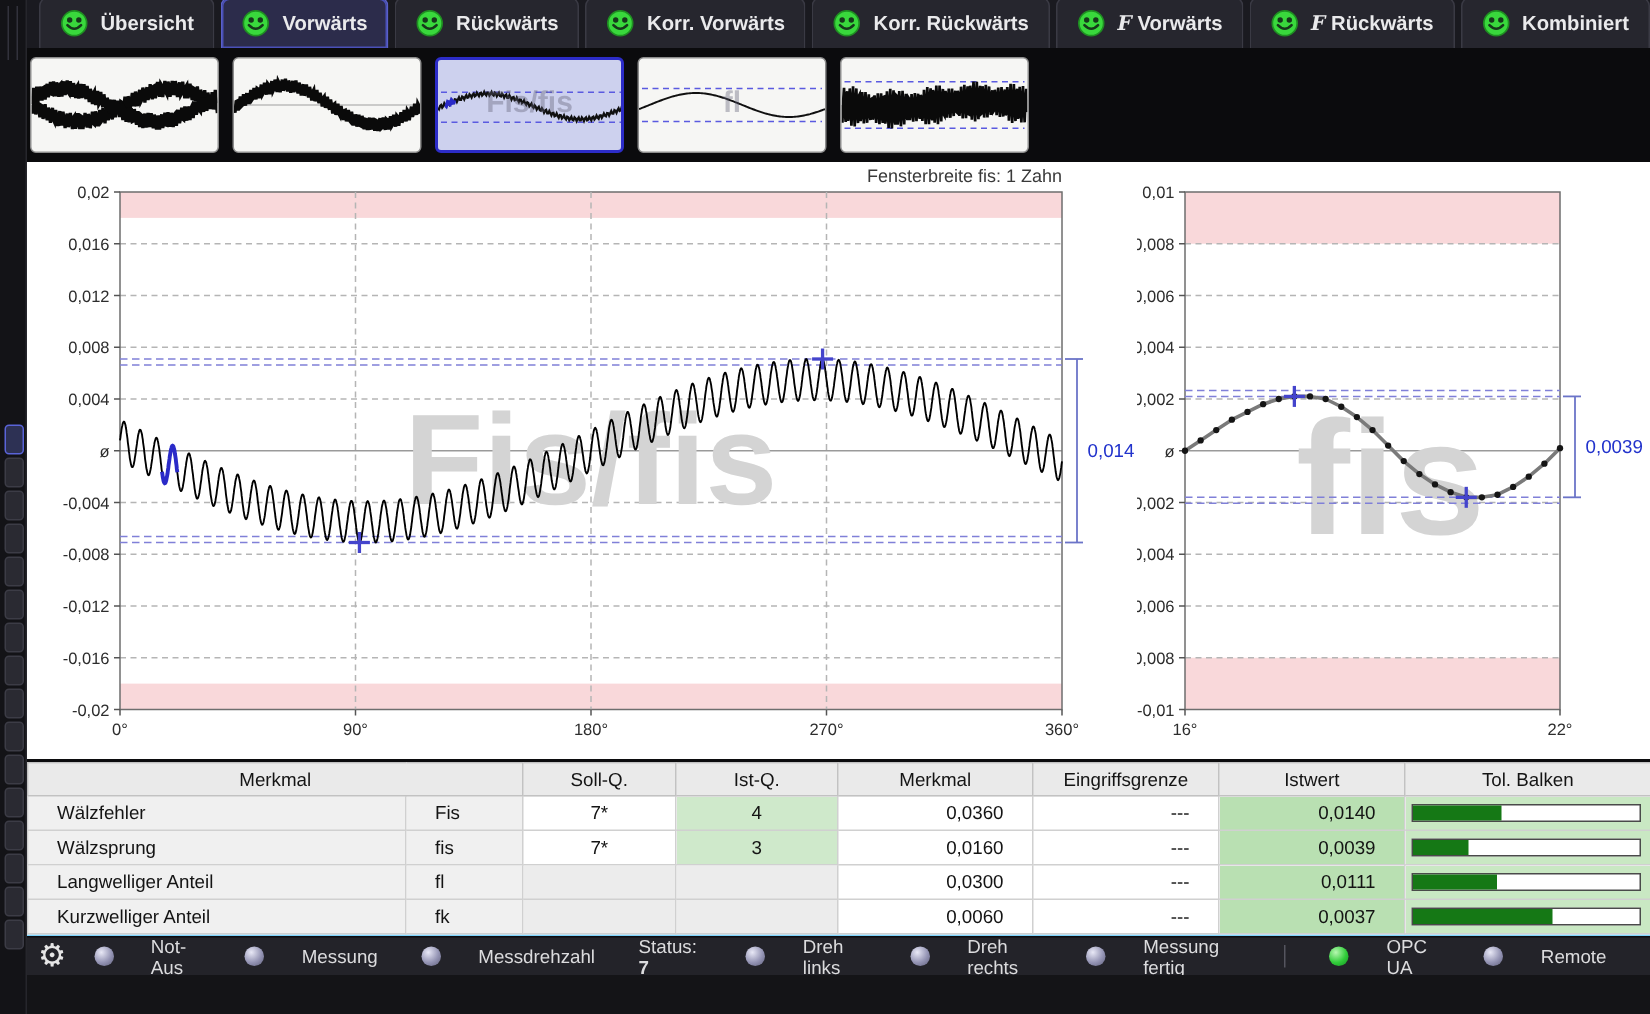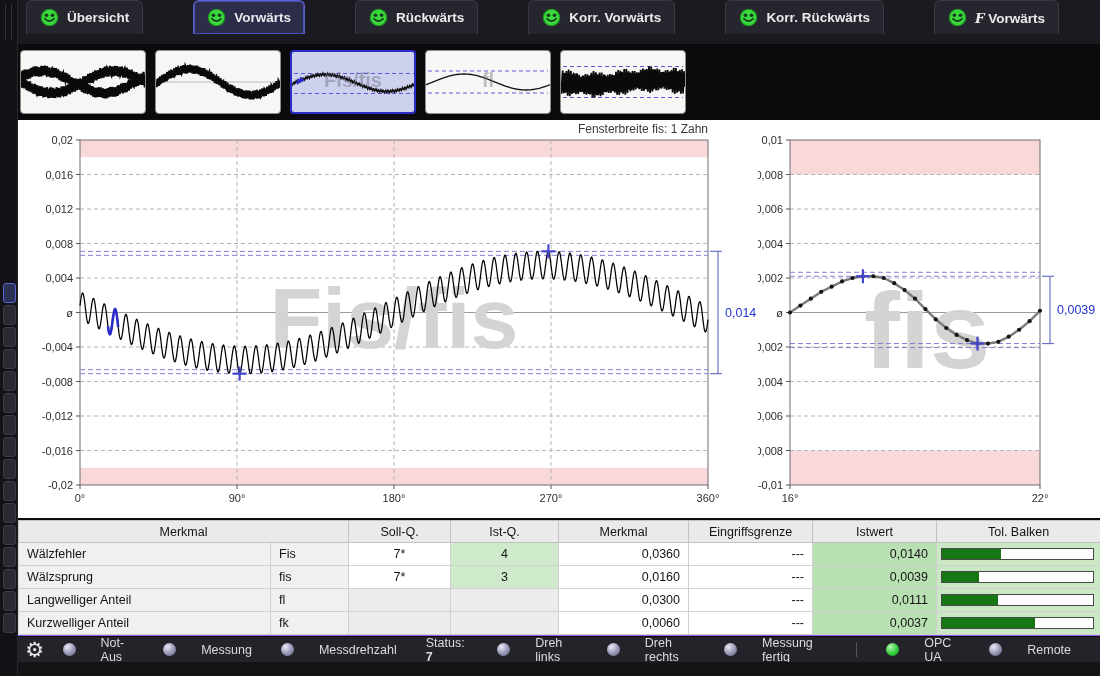--- a/index.html
+++ b/index.html
@@ -13,43 +13,43 @@
   }
   
   .left-rail { position:absolute; left:0; top:0; width:18px; height:676px; background:#131317; border-right:1px solid #26262c; }
   .rail-line { position:absolute; top:4px; width:1px; height:36px; background:#32323c; }
   .rail-tiles { position:absolute; top:283px; left:3px; display:flex; flex-direction:column; gap:2px; }
   .rail-tile { width:13px; height:20px; background:#2a2a32; border:1px solid #3c3c46; border-radius:3px; }
   .rail-tile.hl { border-color:#5a64d8; background:#2d3154; }
   
   .main { position:absolute; left:18px; top:0; width:1082px; height:676px; display:flex; flex-direction:column; }
   
-  .tabbar { height:44px; background:#1a1a20; display:flex; align-items:flex-start; padding-left:8px;gap:46px; }
+  .tabbar { height:32px; background:#1a1a20; display:flex; align-items:flex-end; padding-left:8px; }
   .tab { height:34px; display:flex; align-items:center; gap:8px; padding:0 13px; background:#26262e;
          border:1px solid #3a3a44; border-bottom:none; border-radius:6px 6px 0 0; margin-right:4px;
          color:#eaeaec; font-size:13.5px; font-weight:600; cursor:pointer; white-space:nowrap; }
   .tab.active { background:#2c2c4b; border-color:#5a60c8; box-shadow: inset 0 0 0 1px #4a50b8; }
   .tab.emph { font-weight:800; }
   .scriptF { font-family:"DejaVu Serif", serif; font-style:italic; font-weight:bold; }
   
   .thumbstrip { height:76px; background:#0b0b0d; display:flex; align-items:center; gap:9px; padding:5px 2px; }
   .thumb { width:126px; height:64px; background:#f6f6f4; border:1px solid #8d8d8d; border-radius:4px; position:relative; overflow:hidden; cursor:pointer; }
   .thumb.selected { background:#cdd1ee; border:2px solid #2c2cc8; }
   .thumb svg { position:absolute; left:0; top:0; }
   .thumb .wm { position:absolute; width:100%; text-align:center; top:50%; transform:translateY(-55%);
                font-weight:bold; font-size:20px; color:rgba(95,95,115,0.38); pointer-events:none; }
   
   .chartpanel { height:398px; background:#ffffff; position:relative; }
   .chartpanel svg { position:absolute; top:0; }
   svg text { font-family:"Liberation Sans", sans-serif; }
   
-  .datatable { height:118px; background:#8b5cf6; border-top:2px solid #0c0c0e; }
+  .datatable { height:118px; background:#7dd3fc; border-top:2px solid #0c0c0e; }
   table { border-collapse:collapse; width:1082px; table-layout:fixed; font-size:12.5px; color:#141414; background:#fff; }
   th { background:#eaeaea; font-weight:400; border:1px solid #c2c2c2; height:22px; }
-  td { border:1px solid #d0d0d0; height:23px; padding:0 8px; overflow:hidden; white-space:nowrap; }
+  td { border:1px solid #d0d0d0; height:23px; padding:0 19px; overflow:hidden; white-space:nowrap; }
   td.c-label { background:#f0f0f0; text-align:left; }
   td.c-sym   { background:#f0f0f0; text-align:left; }
   td.c-mid   { background:#ffffff; text-align:center; }
   td.c-midgreen { background:#cfe9cb; text-align:center; }
   td.c-midgray  { background:#ececec; }
   td.c-num   { background:#ffffff; text-align:right; }
   td.c-ist   { background:#b9e0b2; text-align:right; }
   td.c-bar   { background:#c9e8c3; padding:0 6px 0 4px; }
   .bar-track { width:100%; height:12px; background:#ffffff; border:1px solid #4a4a4a; position:relative; }
   .bar-fill  { position:absolute; left:0; top:0; bottom:0; background:#157815; }

